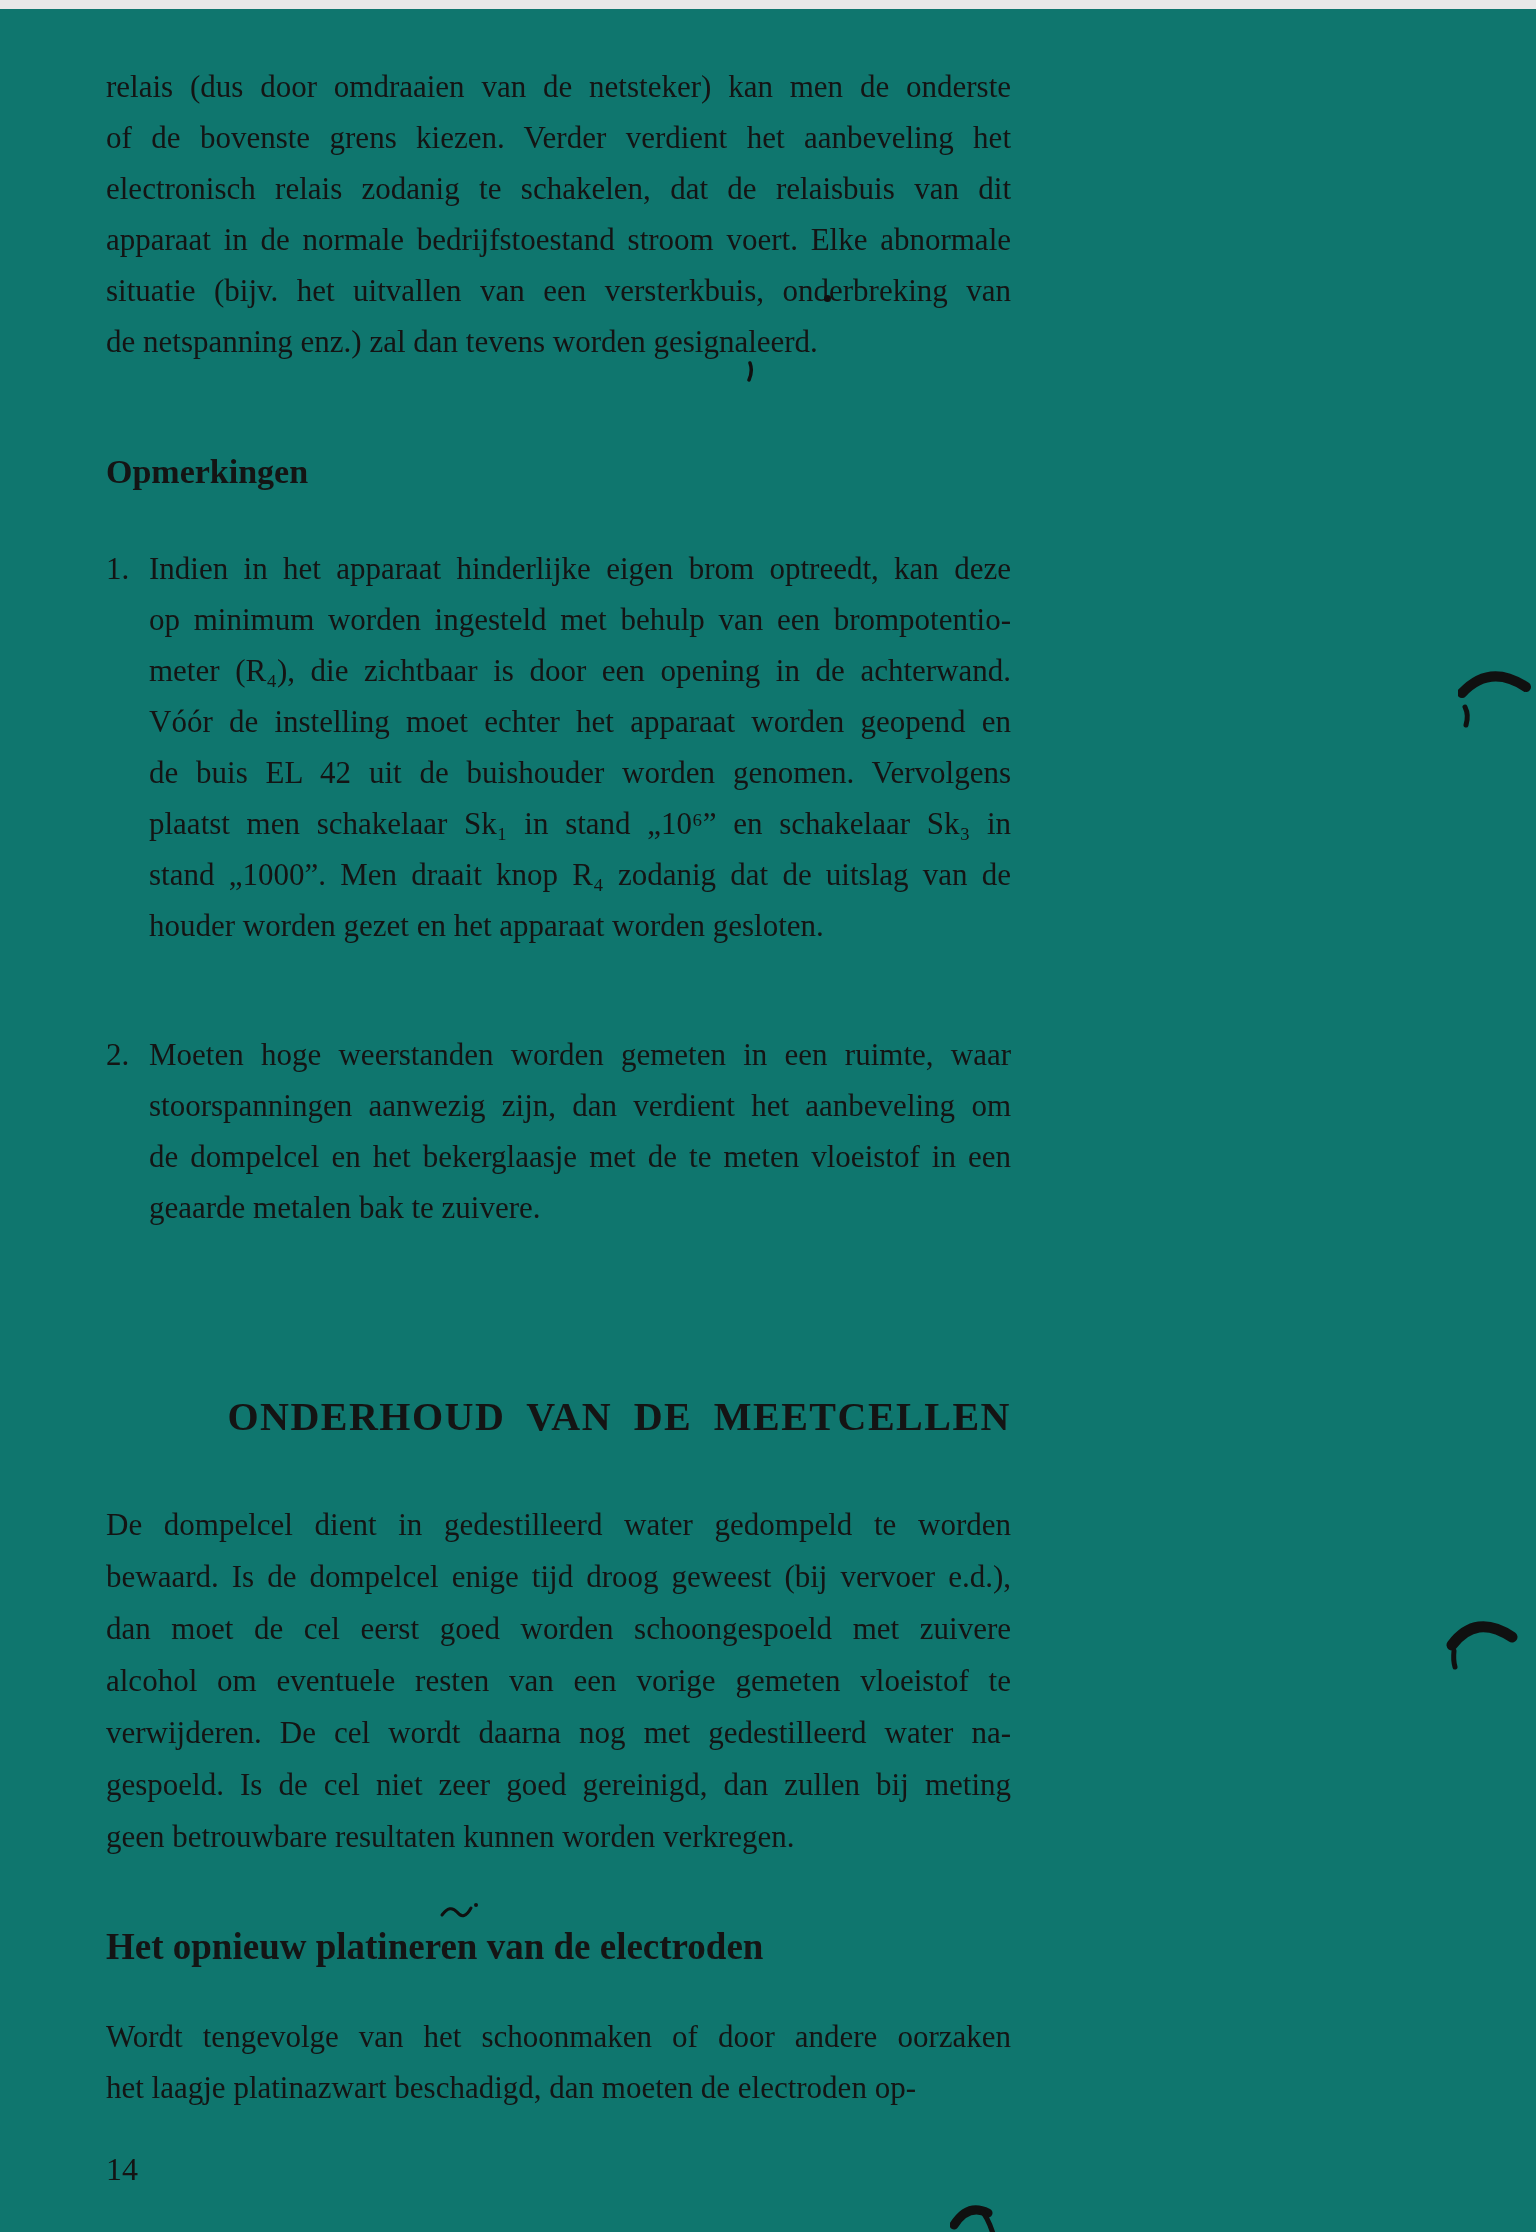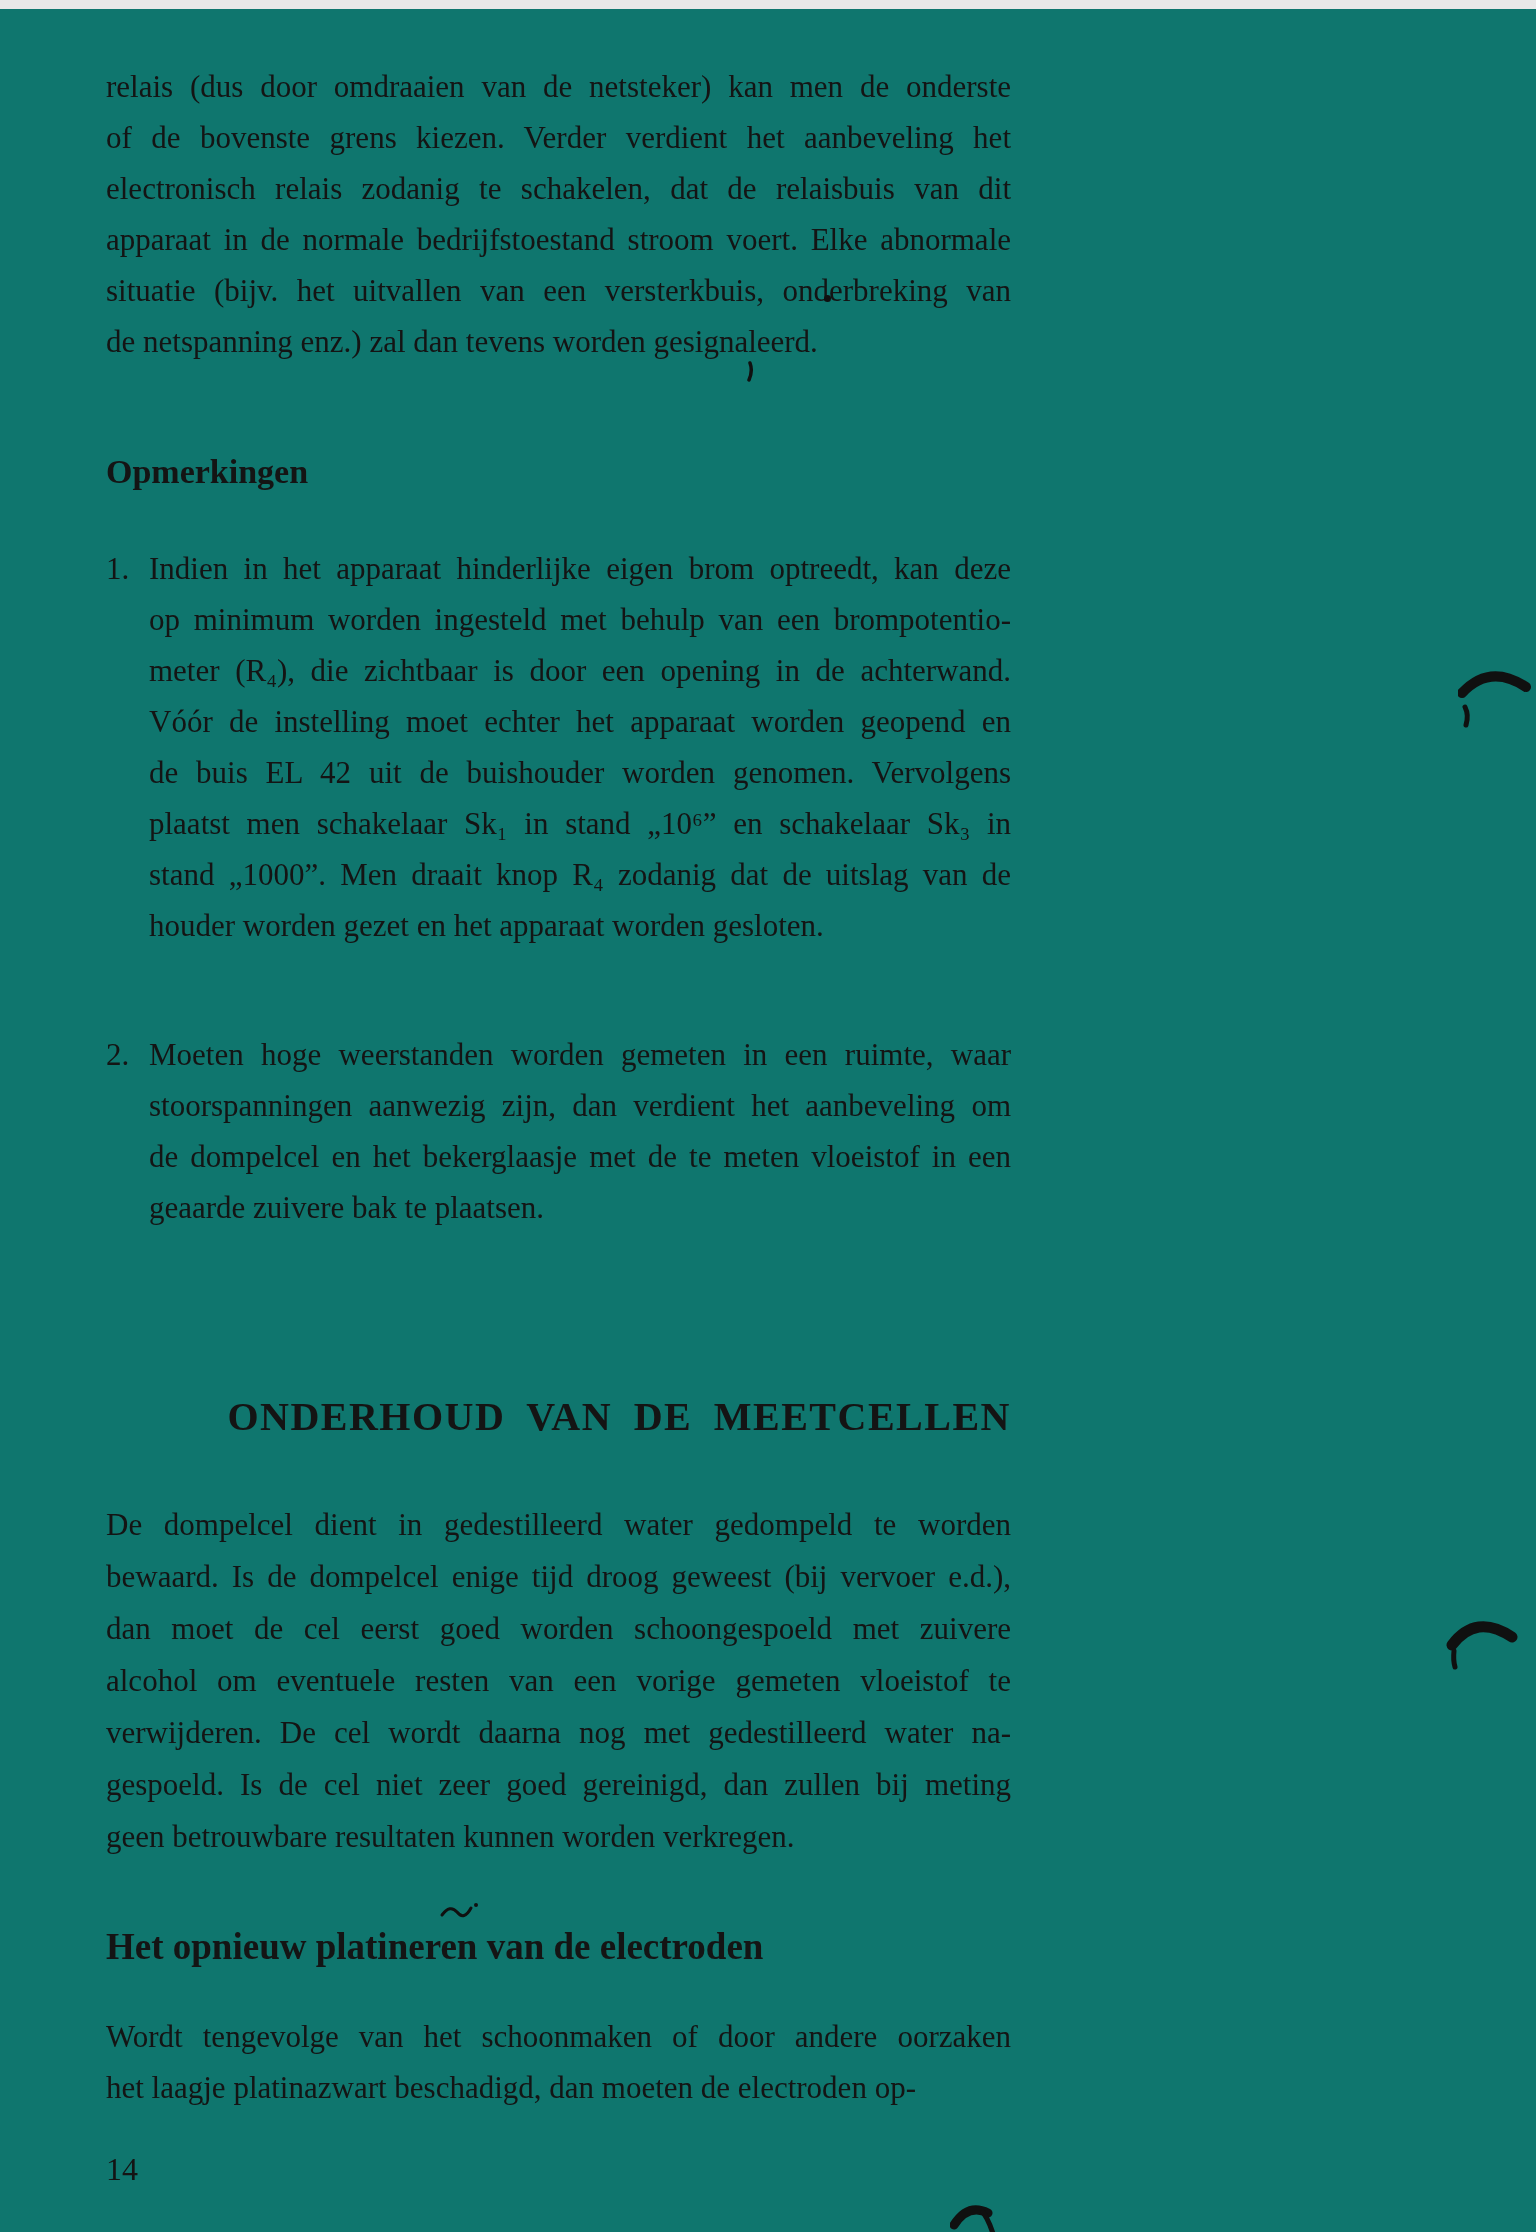--- a/index.html
+++ b/index.html
@@ -75,21 +75,21 @@
       </div>
   </div>
 
   <div class="list-item body-text item2">
     <span class="num" data-bind="content.remarks.1.number">2.</span>
     <div class="item-body">
       <div data-bind-lines="content.remarks.1.lines">
           <div class="tline">Moeten hoge weerstanden worden gemeten in een ruimte, waar</div>
           <div class="tline">stoorspanningen aanwezig zijn, dan verdient het aanbeveling om</div>
           <div class="tline">de dompelcel en het bekerglaasje met de te meten vloeistof in een</div>
-          <div class="tline">geaarde zuivere bak te plaatsen.</div>
+          <div class="tline">geaarde metalen bak te zuivere.</div>
         </div>
     </div>
   </div>
 
   <h2 class="block sec-h" data-bind="content.section_heading">ONDERHOUD VAN DE MEETCELLEN</h2>
 
   <div class="block body-text maint" data-bind-lines="content.maintenance_lines">
       <div class="tline">De dompelcel dient in gedestilleerd water gedompeld te worden</div>
       <div class="tline">bewaard. Is de dompelcel enige tijd droog geweest (bij vervoer e.d.),</div>
       <div class="tline">dan moet de cel eerst goed worden schoongespoeld met zuivere</div>

